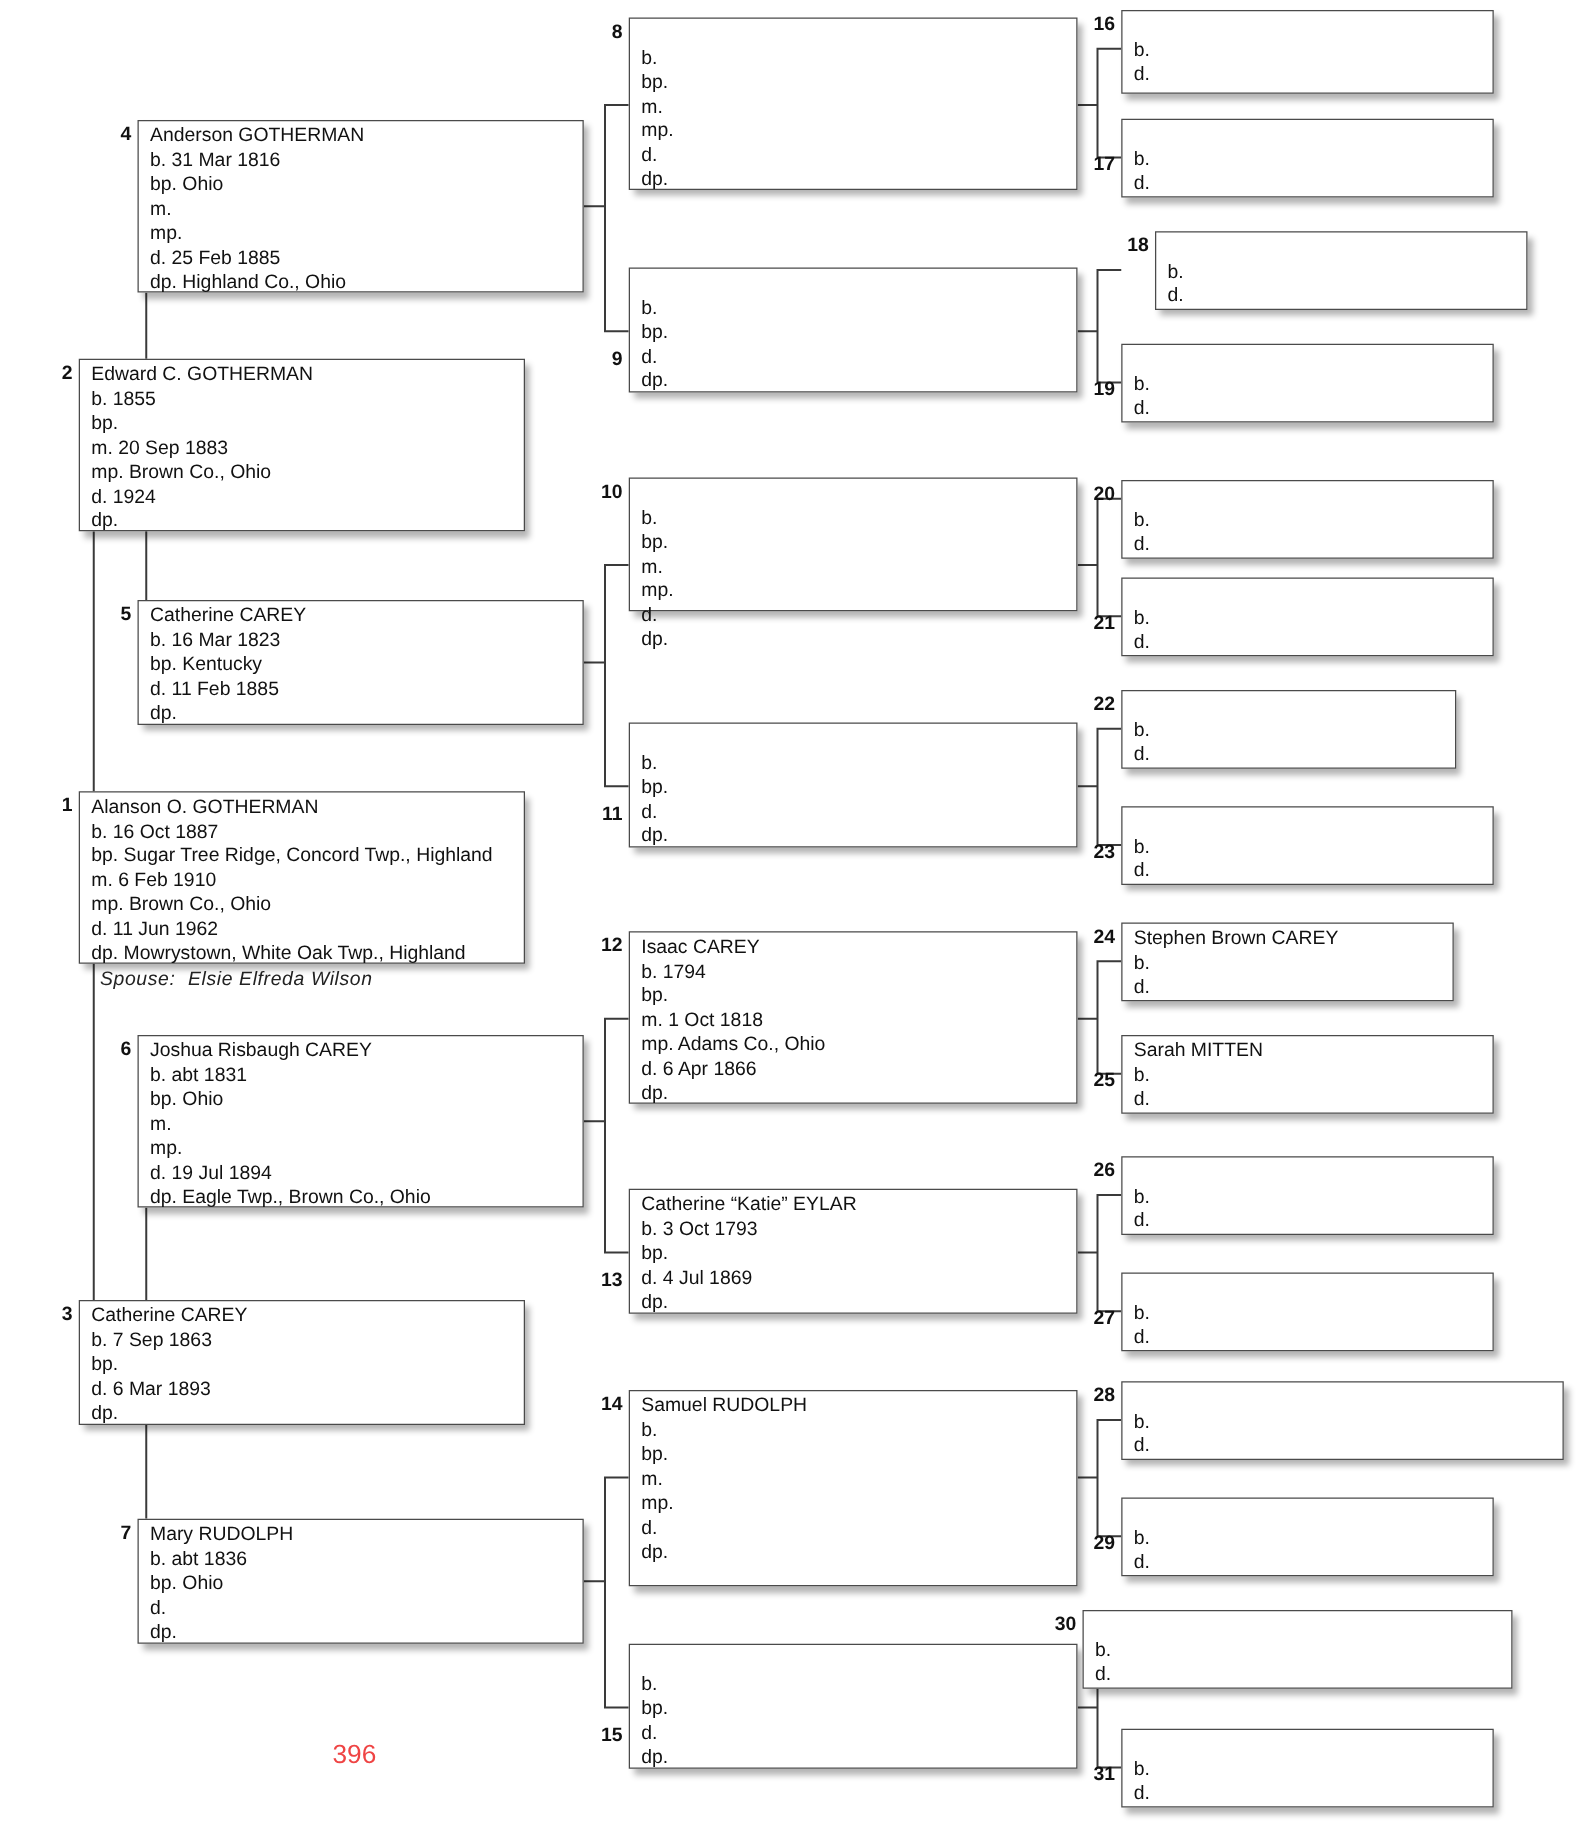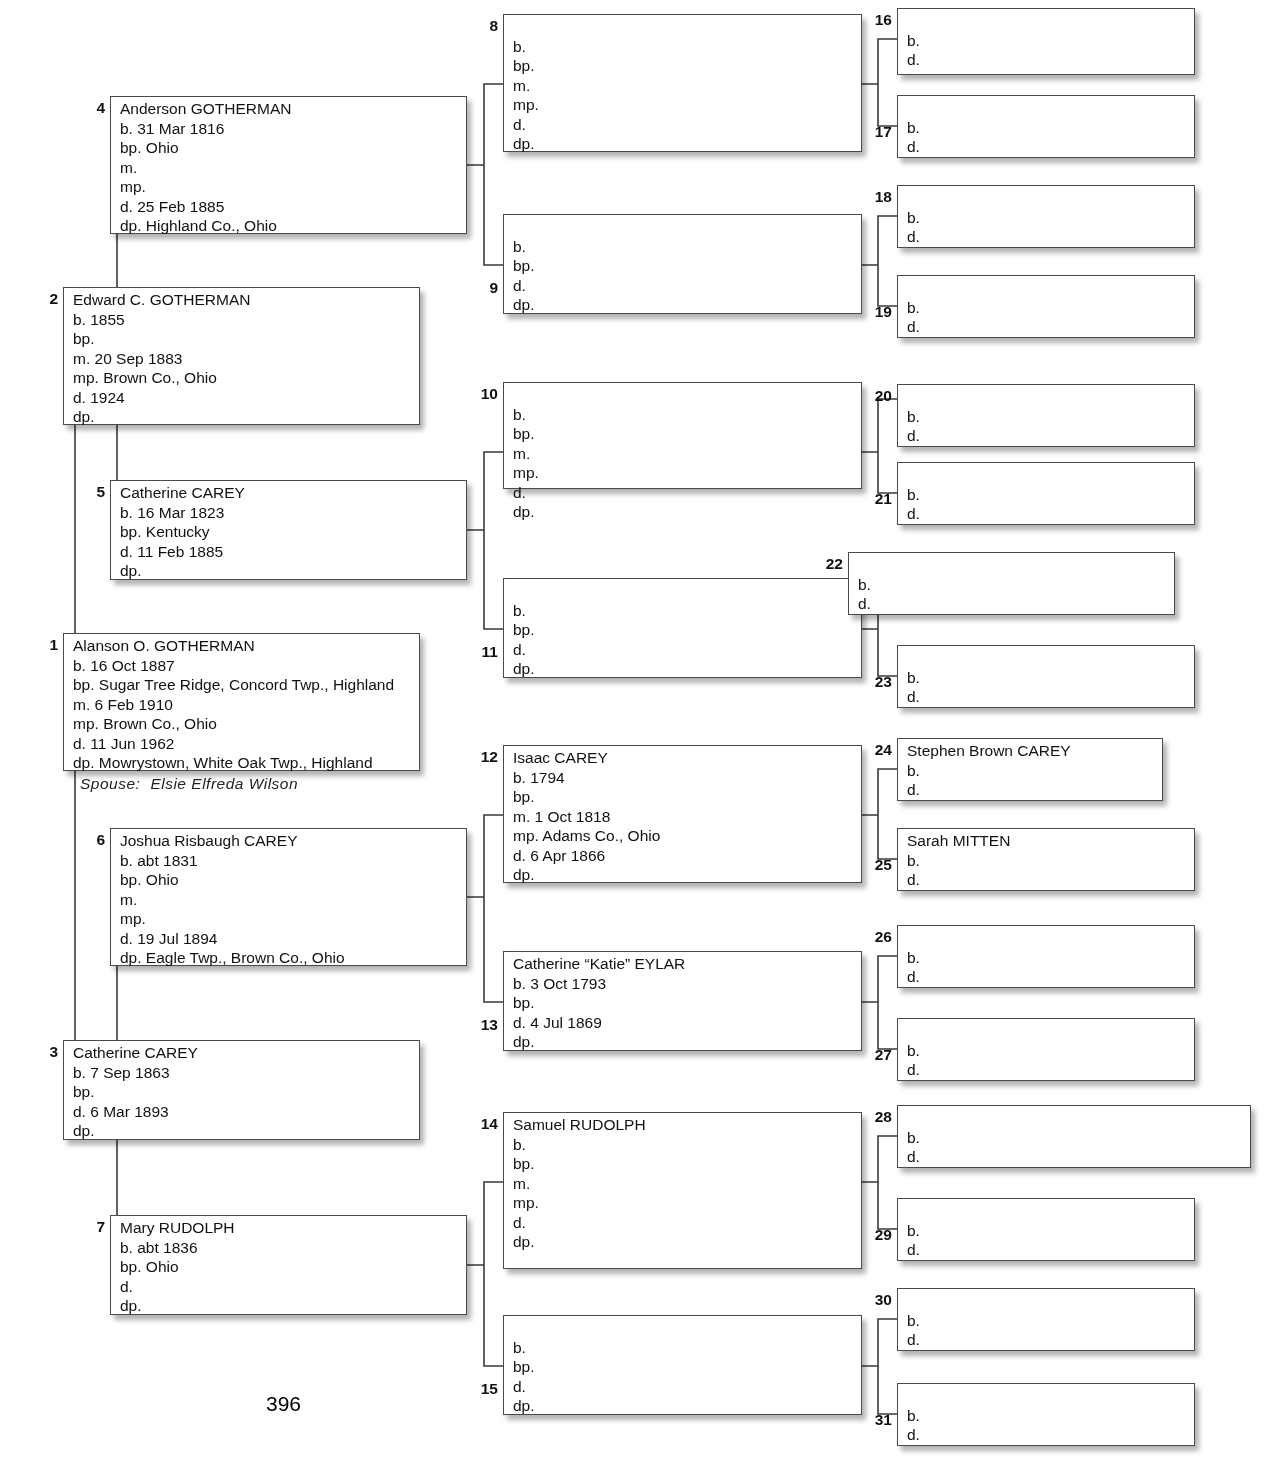--- a/index.html
+++ b/index.html
@@ -9,21 +9,21 @@
   .pbox{position:absolute;background:#ffffff;border:1.2px solid #4a4a4a;
         box-shadow:4px 5px 5px rgba(0,0,0,0.30);z-index:1;
         box-sizing:border-box;padding:2px 2px 0 9px;}
   .line{height:19.5px;line-height:19.5px;font-size:15.5px;white-space:nowrap;}
   .num{position:absolute;right:100%;margin-right:6px;top:1px;
        font-weight:bold;font-size:15.5px;line-height:19.5px;white-space:nowrap;}
   .num-b{top:auto;bottom:16px;}
   .spouse{position:absolute;left:80px;top:775px;z-index:1;font-size:15.5px;
           letter-spacing:0.5px;color:#222;white-space:nowrap;}
   .spouse span{margin-right:10px;font-style:italic;}
-  .pageno{position:absolute;left:266px;top:1392px;z-index:1;font-size:21px;color:#000000;}
+  .pageno{position:absolute;left:266px;top:1392px;z-index:1;font-size:21px;color:#ef4444;}
 </style>
 </head>
 <body>
 
 <div class="page">
 
   <svg class="connectors" width="1267" height="1461" fill="none" stroke="#3a3a3a" stroke-width="1.6">
     <path d="M75 425V1040"></path>
     <path d="M117 234V480"></path>
     <path d="M117 966V1215"></path>
@@ -201,21 +201,21 @@
     <div class="line"></div>
     <div class="line">b.</div>
     <div class="line">d.</div>
   </div>
   <div class="pbox" style="left:897px;top:95px;width:298px;height:63px">
     <span class="num num-b">17</span>
     <div class="line"></div>
     <div class="line">b.</div>
     <div class="line">d.</div>
   </div>
-  <div class="pbox" style="left:897px;top:185px;width:298px;height:63px">
+  <div class="pbox" style="left:924px;top:185px;width:298px;height:63px">
     <span class="num">18</span>
     <div class="line"></div>
     <div class="line">b.</div>
     <div class="line">d.</div>
   </div>
   <div class="pbox" style="left:897px;top:275px;width:298px;height:63px">
     <span class="num num-b">19</span>
     <div class="line"></div>
     <div class="line">b.</div>
     <div class="line">d.</div>
@@ -225,21 +225,21 @@
     <div class="line"></div>
     <div class="line">b.</div>
     <div class="line">d.</div>
   </div>
   <div class="pbox" style="left:897px;top:462px;width:298px;height:63px">
     <span class="num num-b">21</span>
     <div class="line"></div>
     <div class="line">b.</div>
     <div class="line">d.</div>
   </div>
-  <div class="pbox" style="left:848px;top:552px;width:327px;height:63px">
+  <div class="pbox" style="left:897px;top:552px;width:268px;height:63px">
     <span class="num">22</span>
     <div class="line"></div>
     <div class="line">b.</div>
     <div class="line">d.</div>
   </div>
   <div class="pbox" style="left:897px;top:645px;width:298px;height:63px">
     <span class="num num-b">23</span>
     <div class="line"></div>
     <div class="line">b.</div>
     <div class="line">d.</div>
@@ -273,21 +273,21 @@
     <div class="line"></div>
     <div class="line">b.</div>
     <div class="line">d.</div>
   </div>
   <div class="pbox" style="left:897px;top:1198px;width:298px;height:63px">
     <span class="num num-b">29</span>
     <div class="line"></div>
     <div class="line">b.</div>
     <div class="line">d.</div>
   </div>
-  <div class="pbox" style="left:897px;top:1288px;width:298px;height:63px">
+  <div class="pbox" style="left:866px;top:1288px;width:344px;height:63px">
     <span class="num">30</span>
     <div class="line"></div>
     <div class="line">b.</div>
     <div class="line">d.</div>
   </div>
   <div class="pbox" style="left:897px;top:1383px;width:298px;height:63px">
     <span class="num num-b">31</span>
     <div class="line"></div>
     <div class="line">b.</div>
     <div class="line">d.</div>

